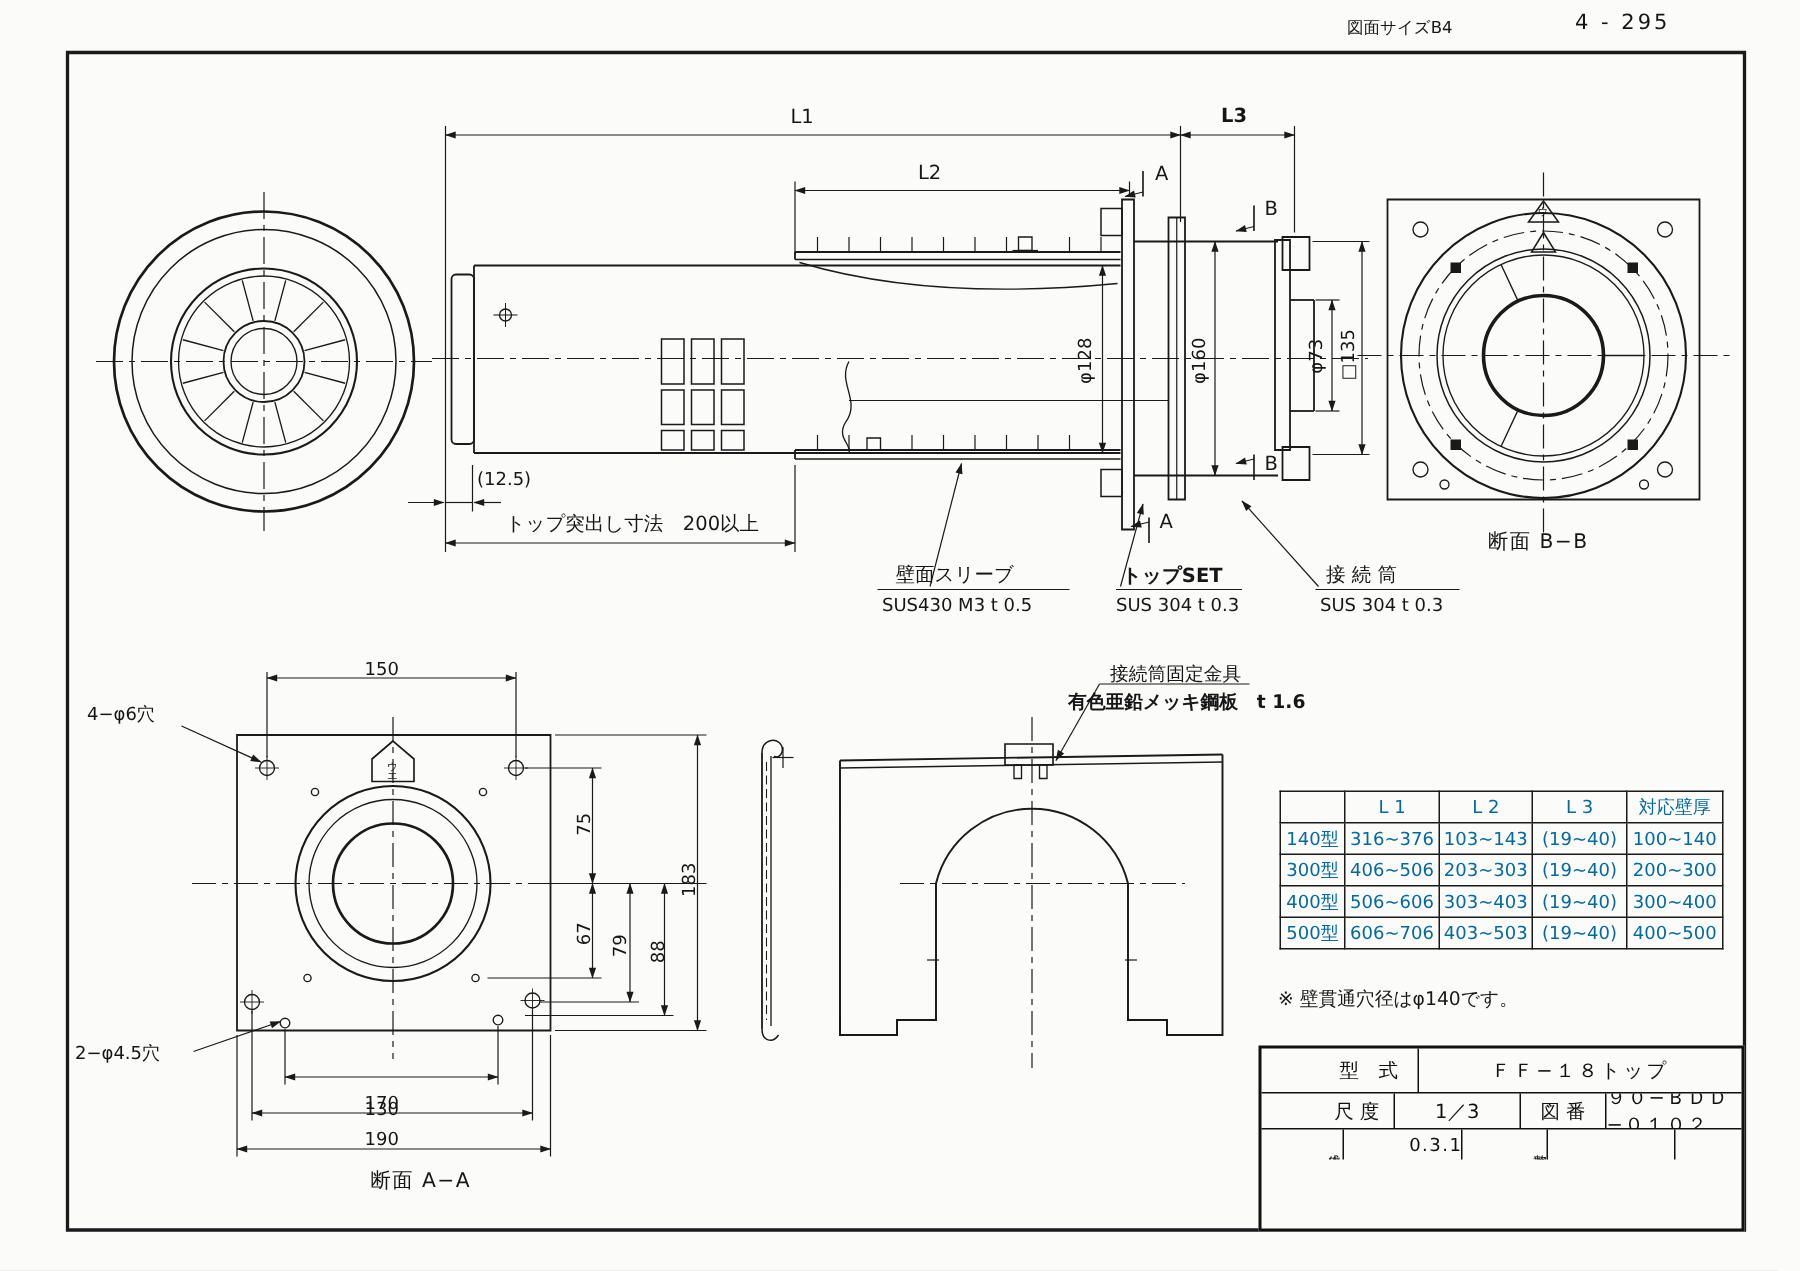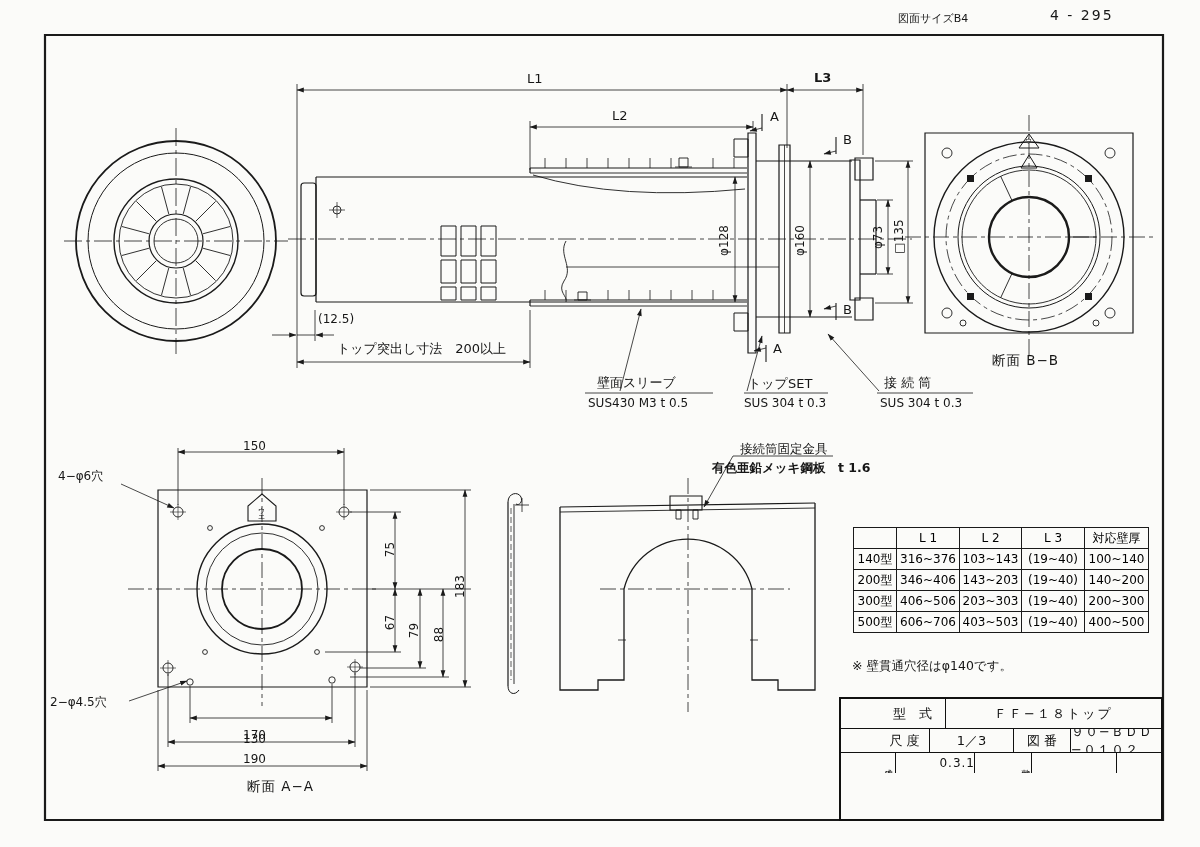--- a/index.html
+++ b/index.html
@@ -4,21 +4,21 @@
 <style>
   html,body{margin:0;padding:0;background:#e8e8e6;}
   #sheet{position:relative;width:1200px;height:847px;background:#fbfbf9;overflow:hidden;
          font-family:"DejaVu Sans",sans-serif;color:#111;}
   .t{position:absolute;white-space:nowrap;color:#161616;}
   .rot{transform:rotate(-90deg);transform-origin:center;text-align:center;width:44px;height:15px;}
   svg{position:absolute;left:0;top:0;}
   svg *{vector-effect:non-scaling-stroke;}
   .stable{position:absolute;left:853px;top:527px;border-collapse:collapse;table-layout:fixed;}
   .stable th,.stable td{border:1.4px solid #1a1a1a;font-size:12px;font-weight:400;
-      text-align:center;padding:0;height:20px;color:#000000;}
+      text-align:center;padding:0;height:20px;color:#0369a1;}
   .tb{position:absolute;left:839px;top:697px;width:324px;height:124px;border:2px solid #111;
       background:#fbfbf9;box-sizing:border-box;font-size:13px;}
   .tbrow{display:flex;border-bottom:1.4px solid #111;box-sizing:border-box;padding-left:39px;}
   .tbrow:last-child{border-bottom:none;}
   .tbc{display:flex;align-items:center;justify-content:center;box-sizing:border-box;overflow:hidden;}
   .br{border-right:1.4px solid #111;}
   .vert{writing-mode:vertical-rl;text-orientation:upright;font-size:9px;line-height:1;letter-spacing:-1px;}
   .company{font-size:19px;font-weight:700;letter-spacing:1px;}
 </style>
 </head>
@@ -314,21 +314,21 @@
   <div class="t rot" style="left:702px;top:233px;font-size:12px;">φ128</div>
   <div class="t rot" style="left:778px;top:233px;font-size:12px;">φ160</div>
   <div class="t rot" style="left:856px;top:230px;font-size:12px;">φ73</div>
   <div class="t rot" style="left:877px;top:229px;font-size:12px;">□135</div>
 
   <div class="t" style="left:318px;top:312px;font-size:12px;">(12.5)</div>
   <div class="t" style="left:337px;top:340px;font-size:13px;">トップ突出し寸法　200以上</div>
 
   <div class="t" style="left:597px;top:374px;font-size:13px;">壁面スリーブ</div>
   <div class="t" style="left:588px;top:396px;font-size:12px;">SUS430 M3  t 0.5</div>
-  <div class="t" style="left:748px;top:375px;font-size:13px;">トップSET</div>
+  <div class="t" style="left:748px;top:375px;font-size:13px;font-weight:bold;">トップSET</div>
   <div class="t" style="left:744px;top:396px;font-size:12px;">SUS 304  t 0.3</div>
   <div class="t" style="left:884px;top:374px;font-size:13px;">接 続 筒</div>
   <div class="t" style="left:880px;top:396px;font-size:12px;">SUS 304  t 0.3</div>
 
   <div class="t" style="left:243px;top:439px;font-size:12px;">150</div>
   <div class="t rot" style="left:368px;top:542px;font-size:12px;">75</div>
   <div class="t rot" style="left:368px;top:615px;font-size:12px;">67</div>
   <div class="t rot" style="left:392px;top:623px;font-size:12px;">79</div>
   <div class="t rot" style="left:417px;top:627px;font-size:12px;">88</div>
   <div class="t rot" style="left:438px;top:579px;font-size:12px;">183</div>
@@ -356,32 +356,32 @@
       <th style="width:63px;font-family:Liberation Mono, monospace;">対応壁厚</th>
     </tr>
     <tr>
       <td>140型</td>
       <td>316~376</td>
       <td>103~143</td>
       <td>(19~40)</td>
       <td>100~140</td>
     </tr>
     <tr>
-      <td>200型</td>
-      <td>346~406</td>
-      <td>143~203</td>
-      <td>(19~40)</td>
-      <td>140~200</td>
-    </tr>
-    <tr>
       <td>300型</td>
       <td>406~506</td>
       <td>203~303</td>
       <td>(19~40)</td>
       <td>200~300</td>
+    </tr>
+    <tr>
+      <td>400型</td>
+      <td>506~606</td>
+      <td>303~403</td>
+      <td>(19~40)</td>
+      <td>300~400</td>
     </tr>
     <tr>
       <td>500型</td>
       <td>606~706</td>
       <td>403~503</td>
       <td>(19~40)</td>
       <td>400~500</td>
     </tr>
   </tbody>
     </table>

